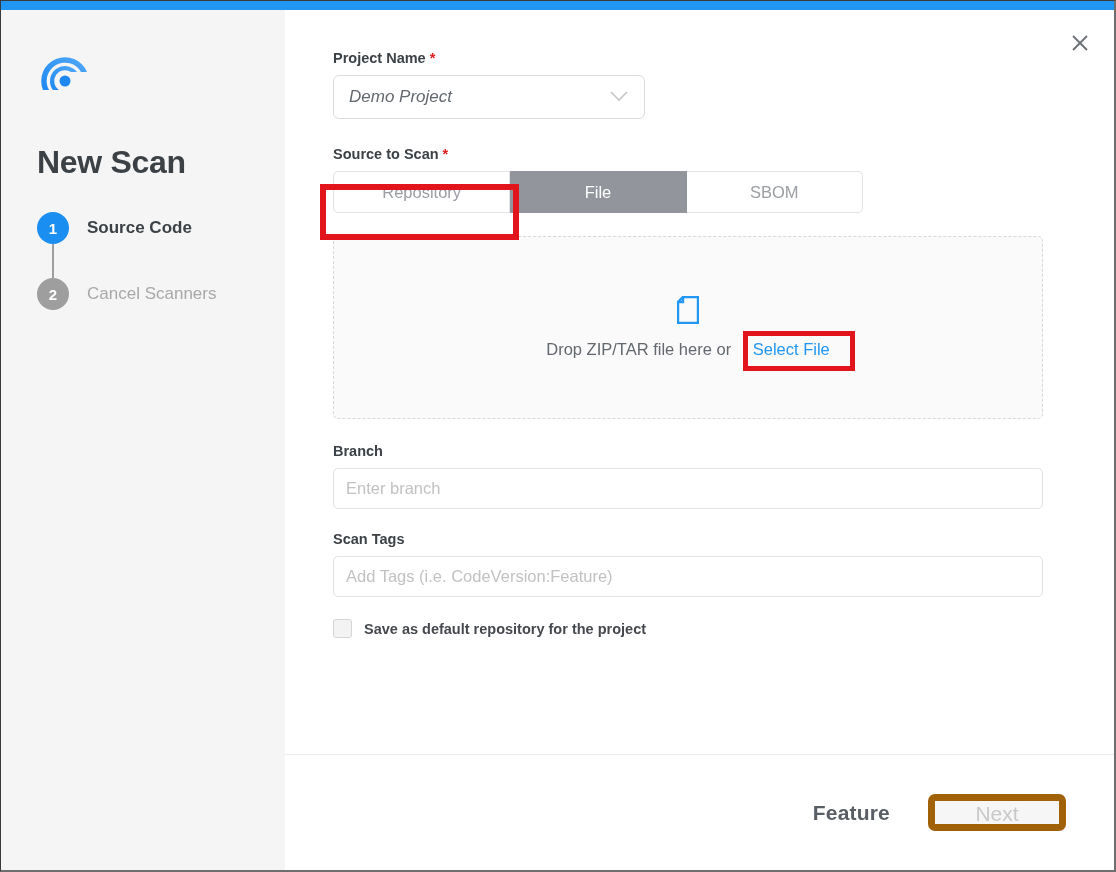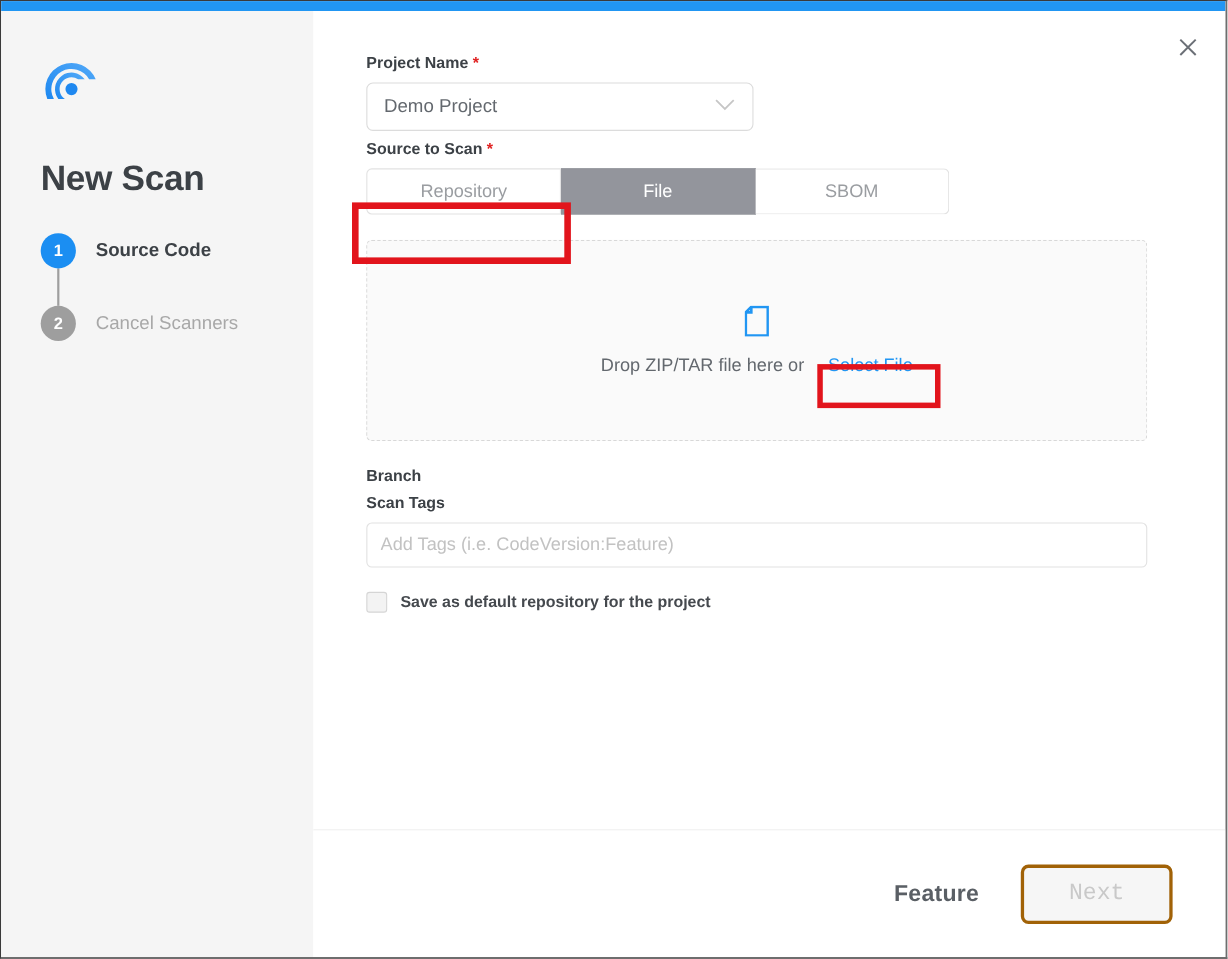--- a/index.html
+++ b/index.html
@@ -140,23 +140,24 @@
     font-weight: bold;
     color: #3c4146;
     margin-bottom: 9px;
     display: block;
   }
   .req-star { color: #e02020; font-weight: bold; }
 
   
   #project-select-wrap {
     position: relative;
-    width: 352px;
+    width: 312px;
     height: 44px;
-    margin-bottom: 9px;
+    margin-bottom: 27px;
+    font-style: italic;
   }
   #project-select {
     width: 100%;
     height: 100%;
     border: 1px solid #dcdcdc;
     border-radius: 6px;
     background: #ffffff;
     display: flex;
     align-items: center;
     padding: 0 15px;
@@ -303,27 +304,27 @@
     color: #5a5f65;
     background: none;
     border: none;
     cursor: pointer;
     font-family: "Liberation Sans", sans-serif;
     margin-right: 32px;
     letter-spacing: 0.2px;
   }
   #next-button {
     width: 138px;
-    height: 54px;
-    border: 3px solid #a16207;
+    height: 37px;
+    border: 7px solid #a16207;
     border-radius: 7px;
     background: #f6f6f6;
     color: #c9c9c9;
     font-size: 21px;
-    font-family: Liberation Mono, monospace;
+    font-family: Liberation Sans, sans-serif;
     cursor: default;
   }
 
   
   .anno-box {
     position: absolute;
     border-style: solid;
     pointer-events: none;
     z-index: 10;
   }
@@ -425,20 +426,21 @@
             <path d="M6 1 L21 1 L21 27 L1 27 L1 6 Z" fill="none" stroke="#2196f3" stroke-width="2.4"></path>
             <path d="M6 1 L6 6 L1 6" fill="none" stroke="#2196f3" stroke-width="2.4"></path>
           </svg>
         </span>
         <div id="drop-text">
           <span>Drop ZIP/TAR file here or </span><span id="select-file-link">Select File</span>
         </div>
       </div>
 
       <label class="field-label">Branch</label>
+      <input class="text-input" type="text" placeholder="Enter branch" style="">
 
       <label class="field-label">Scan Tags</label>
       <input class="text-input" type="text" placeholder="Add Tags (i.e. CodeVersion:Feature)" style="">
 
 
       <div class="check-row">
         <span class="check-box muted"></span>
         <span class="check-label">Save as default repository for the project</span>
       </div>
 

